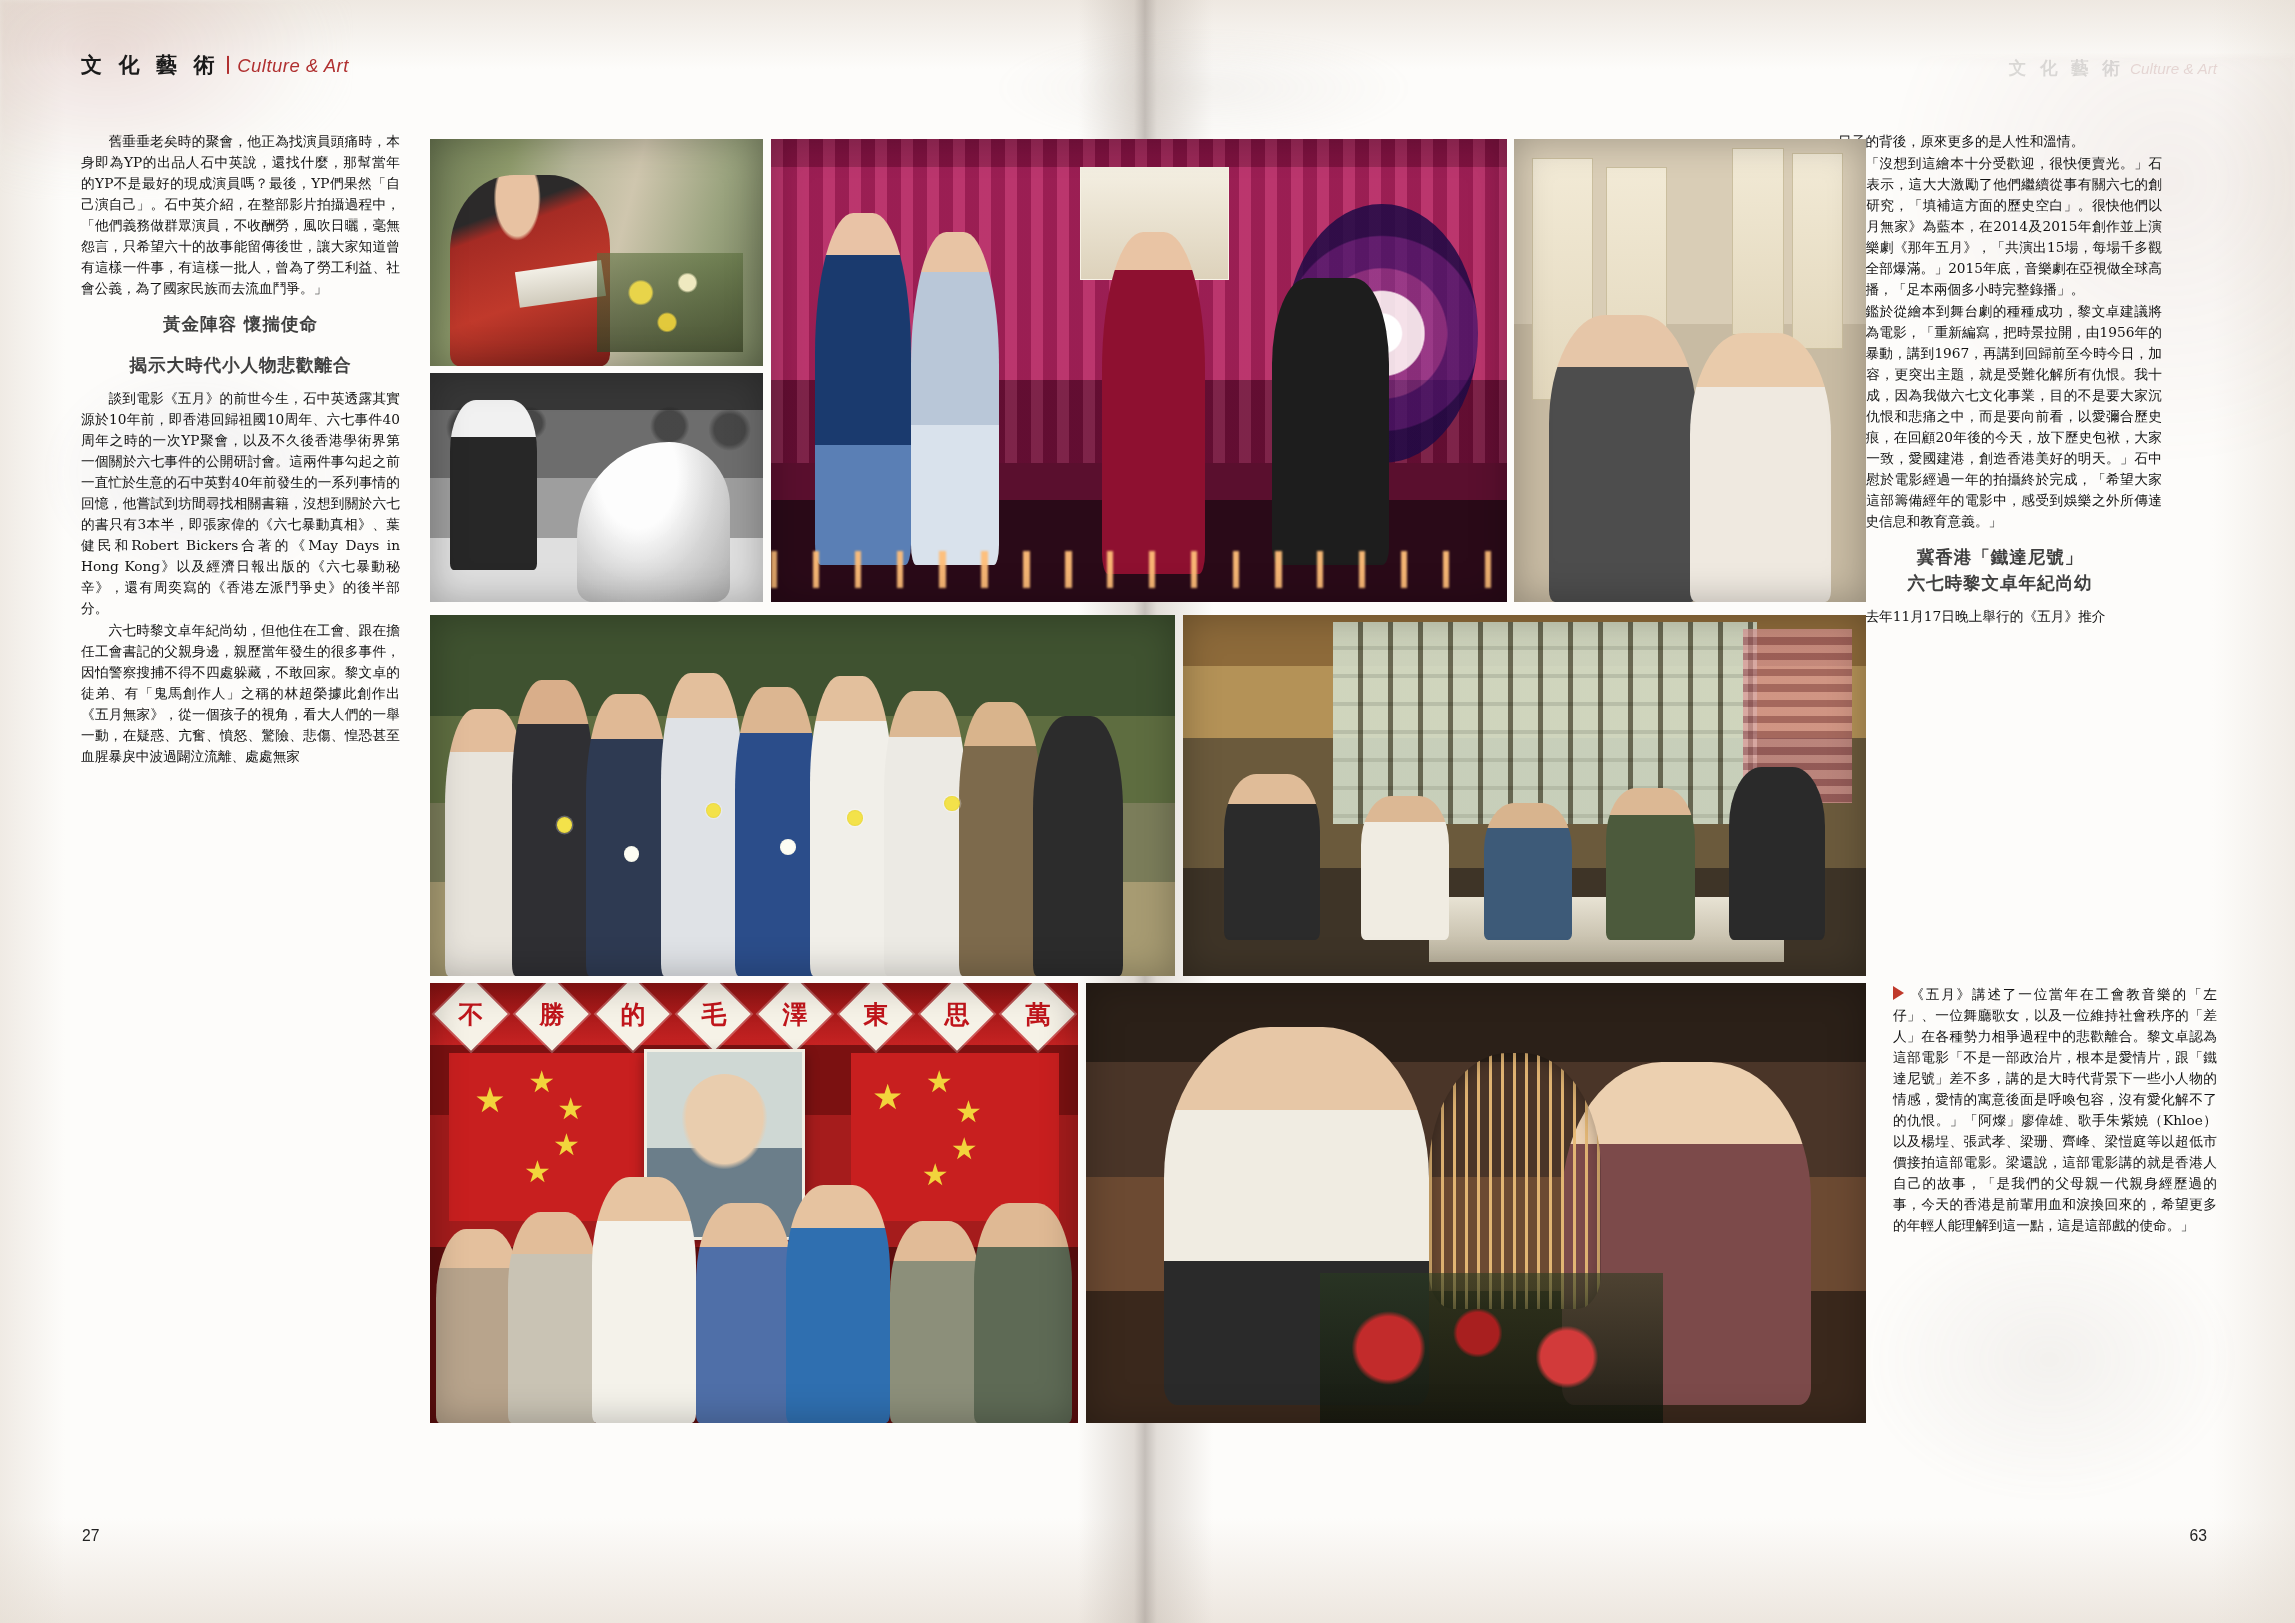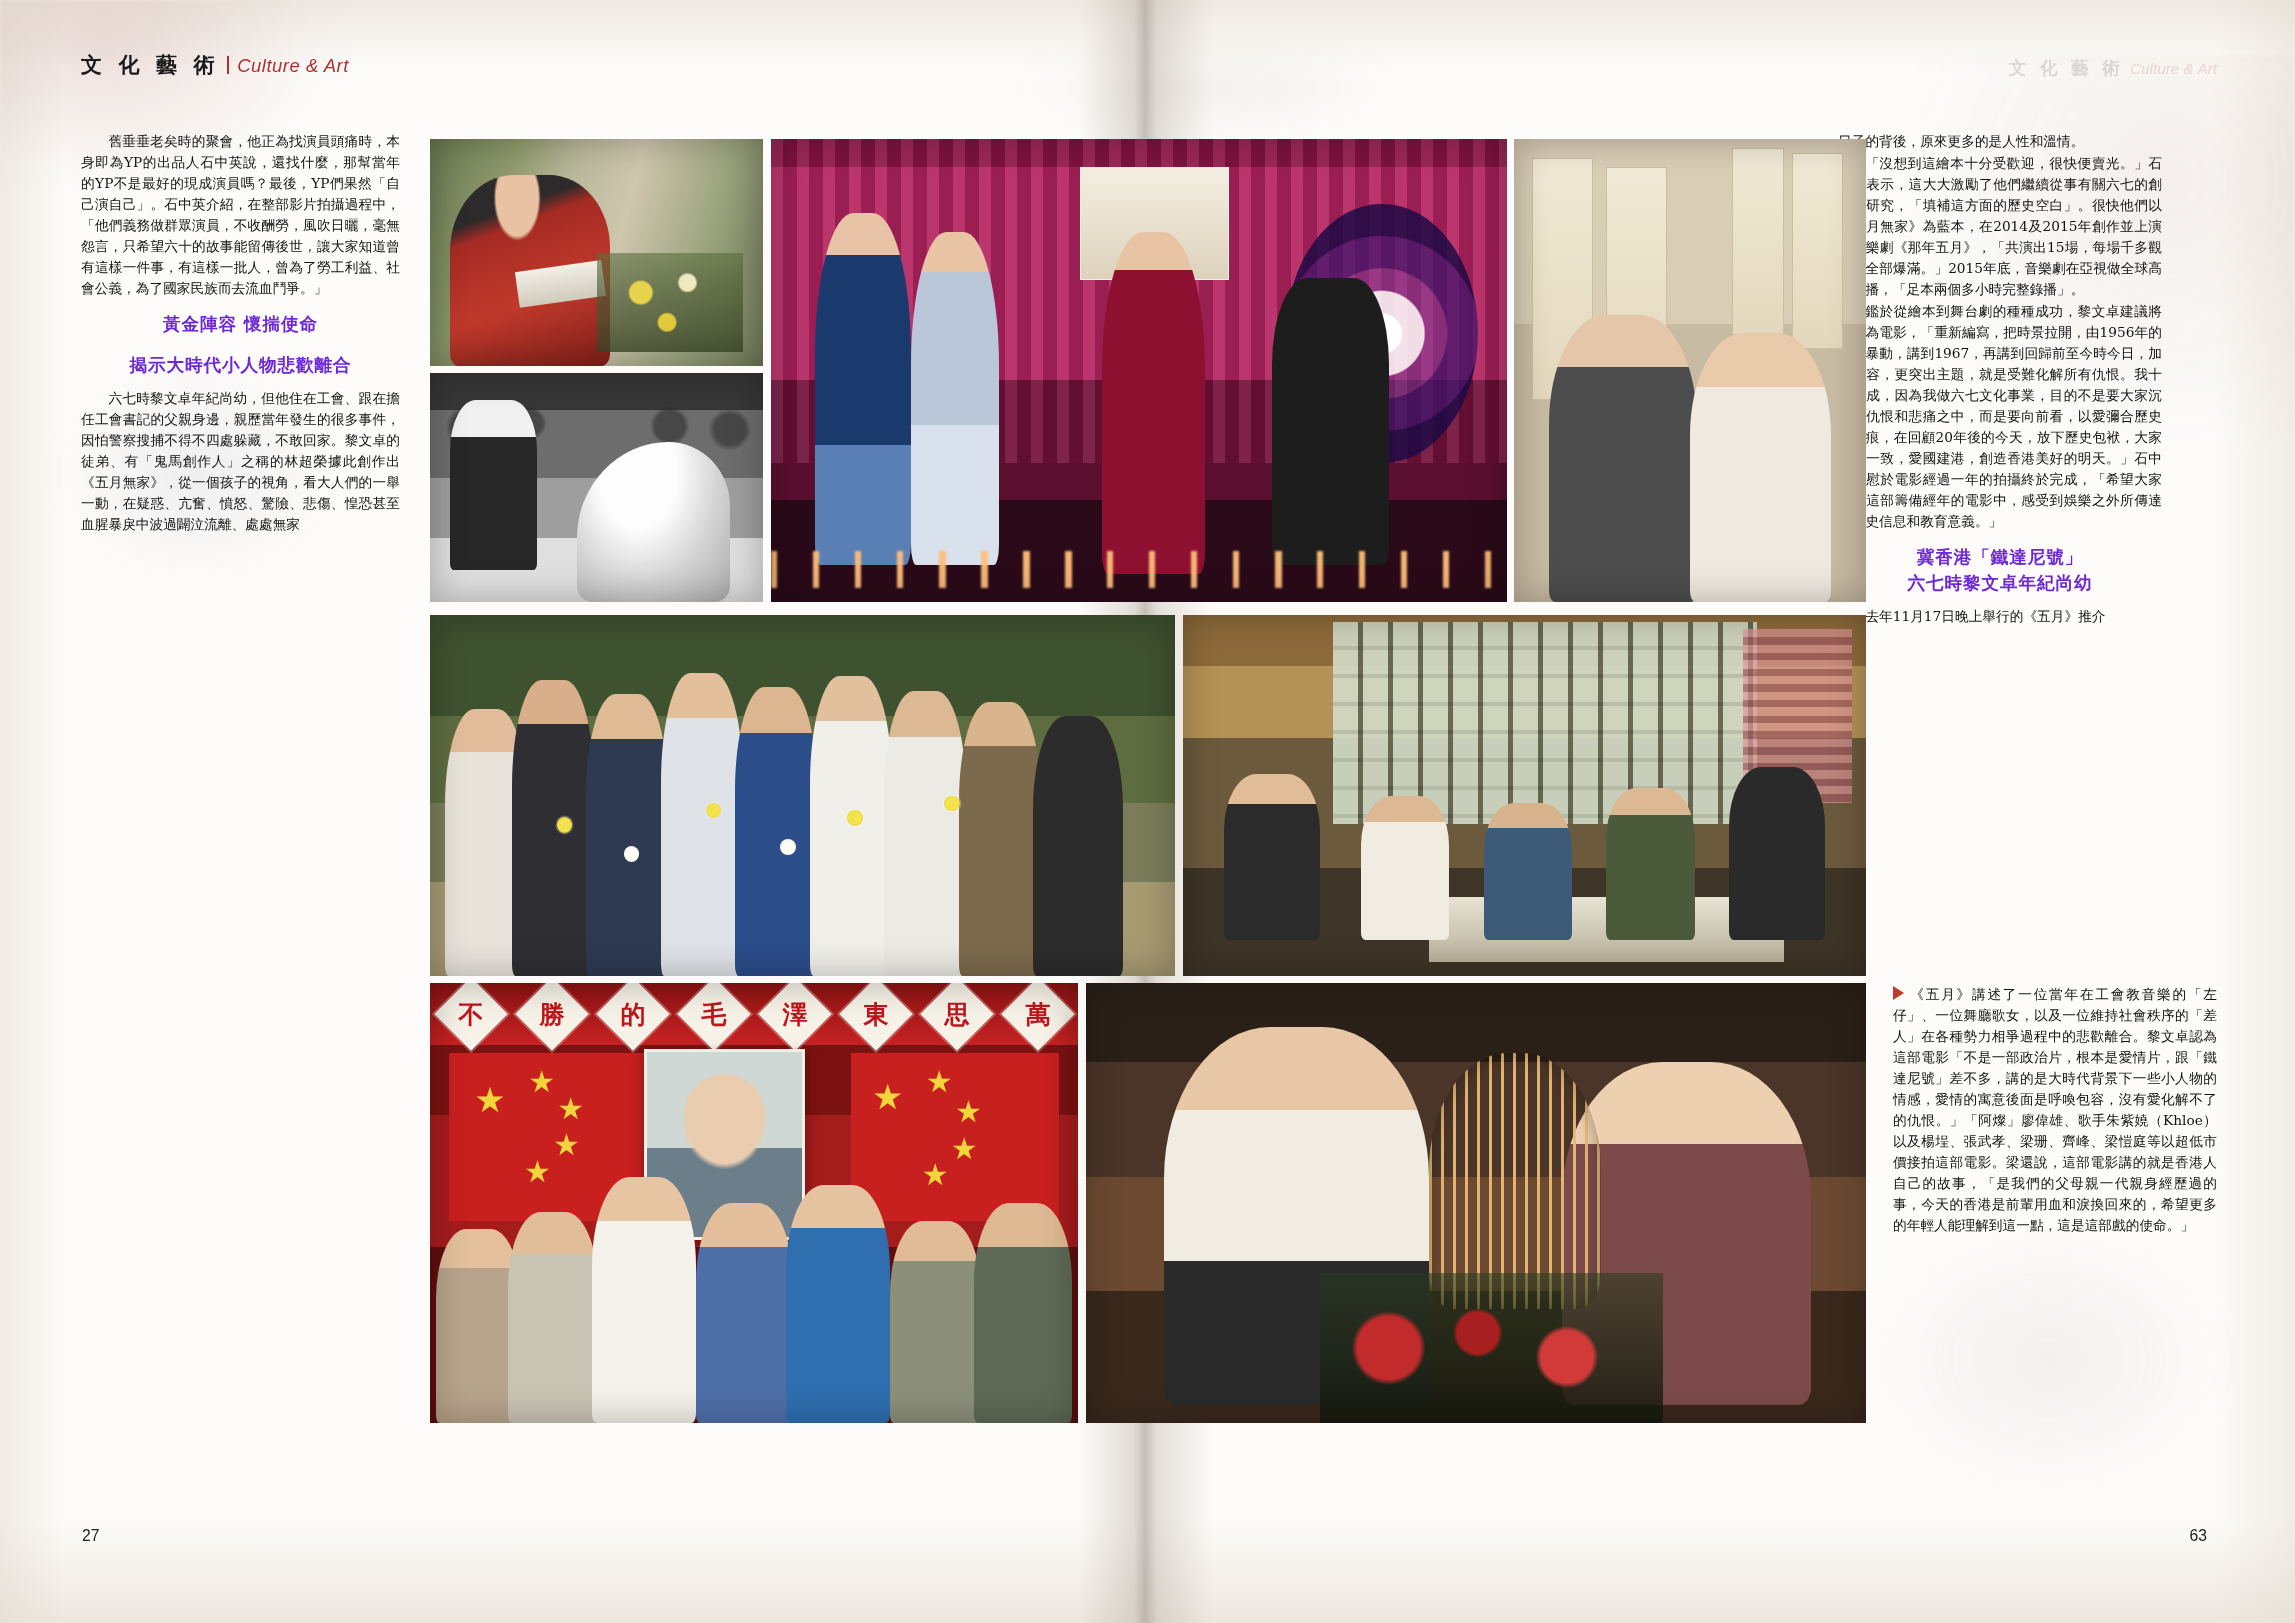--- a/index.html
+++ b/index.html
@@ -137,21 +137,21 @@
     left: 1838px;
     top: 131px;
     width: 324px;
   }
 
   .subhead {
     font-family: "DejaVu Serif", serif;
     font-weight: bold;
     font-size: 17.6px;
     line-height: 26px;
-    color: #6d28d9;
+    color: #404040;
     text-align: center;
     text-indent: 0;
     margin: 12px 0 10.2px 0;
     letter-spacing: 0.9px;
   }
 
   
   .caption {
     position: absolute;
     left: 1893px;
@@ -460,20 +460,21 @@
   </div>
   <div class="kicker-ghost">
     <span class="cn">文 化 藝 術</span>
     <span class="en">Culture &amp; Art</span>
   </div>
 
   <div class="col col-left">
     <p>舊垂垂老矣時的聚會，他正為找演員頭痛時，本身即為YP的出品人石中英說，還找什麼，那幫當年的YP不是最好的現成演員嗎？最後，YP們果然「自己演自己」。石中英介紹，在整部影片拍攝過程中，「他們義務做群眾演員，不收酬勞，風吹日曬，毫無怨言，只希望六十的故事能留傳後世，讓大家知道曾有這樣一件事，有這樣一批人，曾為了勞工利益、社會公義，為了國家民族而去流血鬥爭。」</p>
     <div class="subhead" style="margin-bottom:0">黃金陣容  懷揣使命</div>
     <div class="subhead" style="margin-top:15px">揭示大時代小人物悲歡離合</div>
+    <p>談到電影《五月》的前世今生，石中英透露其實源於10年前，即香港回歸祖國10周年、六七事件40周年之時的一次YP聚會，以及不久後香港學術界第一個關於六七事件的公開研討會。這兩件事勾起之前一直忙於生意的石中英對40年前發生的一系列事情的回憶，他嘗試到坊間尋找相關書籍，沒想到關於六七的書只有3本半，即張家偉的《六七暴動真相》、葉健民和Robert Bickers合著的《May Days in Hong Kong》以及經濟日報出版的《六七暴動秘辛》，還有周奕寫的《香港左派鬥爭史》的後半部分。</p>
     <p>六七時黎文卓年紀尚幼，但他住在工會、跟在擔任工會書記的父親身邊，親歷當年發生的很多事件，因怕警察搜捕不得不四處躲藏，不敢回家。黎文卓的徒弟、有「鬼馬創作人」之稱的林超榮據此創作出《五月無家》，從一個孩子的視角，看大人們的一舉一動，在疑惑、亢奮、憤怒、驚險、悲傷、惶恐甚至血腥暴戾中波過闢泣流離、處處無家</p>
   </div>
 
   <div class="col col-right">
     <p style="text-indent:0">日子的背後，原來更多的是人性和溫情。</p>
     <p>「沒想到這繪本十分受歡迎，很快便賣光。」石中英表示，這大大激勵了他們繼續從事有關六七的創作和研究，「填補這方面的歷史空白」。很快他們以《五月無家》為藍本，在2014及2015年創作並上演了音樂劇《那年五月》，「共演出15場，每場千多觀眾，全部爆滿。」2015年底，音樂劇在亞視做全球高清首播，「足本兩個多小時完整錄播」。</p>
     <p>鑑於從繪本到舞台劇的種種成功，黎文卓建議將之化為電影，「重新編寫，把時景拉開，由1956年的右派暴動，講到1967，再講到回歸前至今時今日，加強內容，更突出主題，就是受難化解所有仇恨。我十分贊成，因為我做六七文化事業，目的不是要大家沉浸在仇恨和悲痛之中，而是要向前看，以愛彌合歷史的傷痕，在回顧20年後的今天，放下歷史包袱，大家團結一致，愛國建港，創造香港美好的明天。」石中英欣慰於電影經過一年的拍攝終於完成，「希望大家能從這部籌備經年的電影中，感受到娛樂之外所傳達的歷史信息和教育意義。」</p>
     <div class="subhead" style="margin-bottom:0">冀香港「鐵達尼號」</div>
     <div class="subhead" style="margin-top:0">六七時黎文卓年紀尚幼</div>
     <p>去年11月17日晚上舉行的《五月》推介</p>

